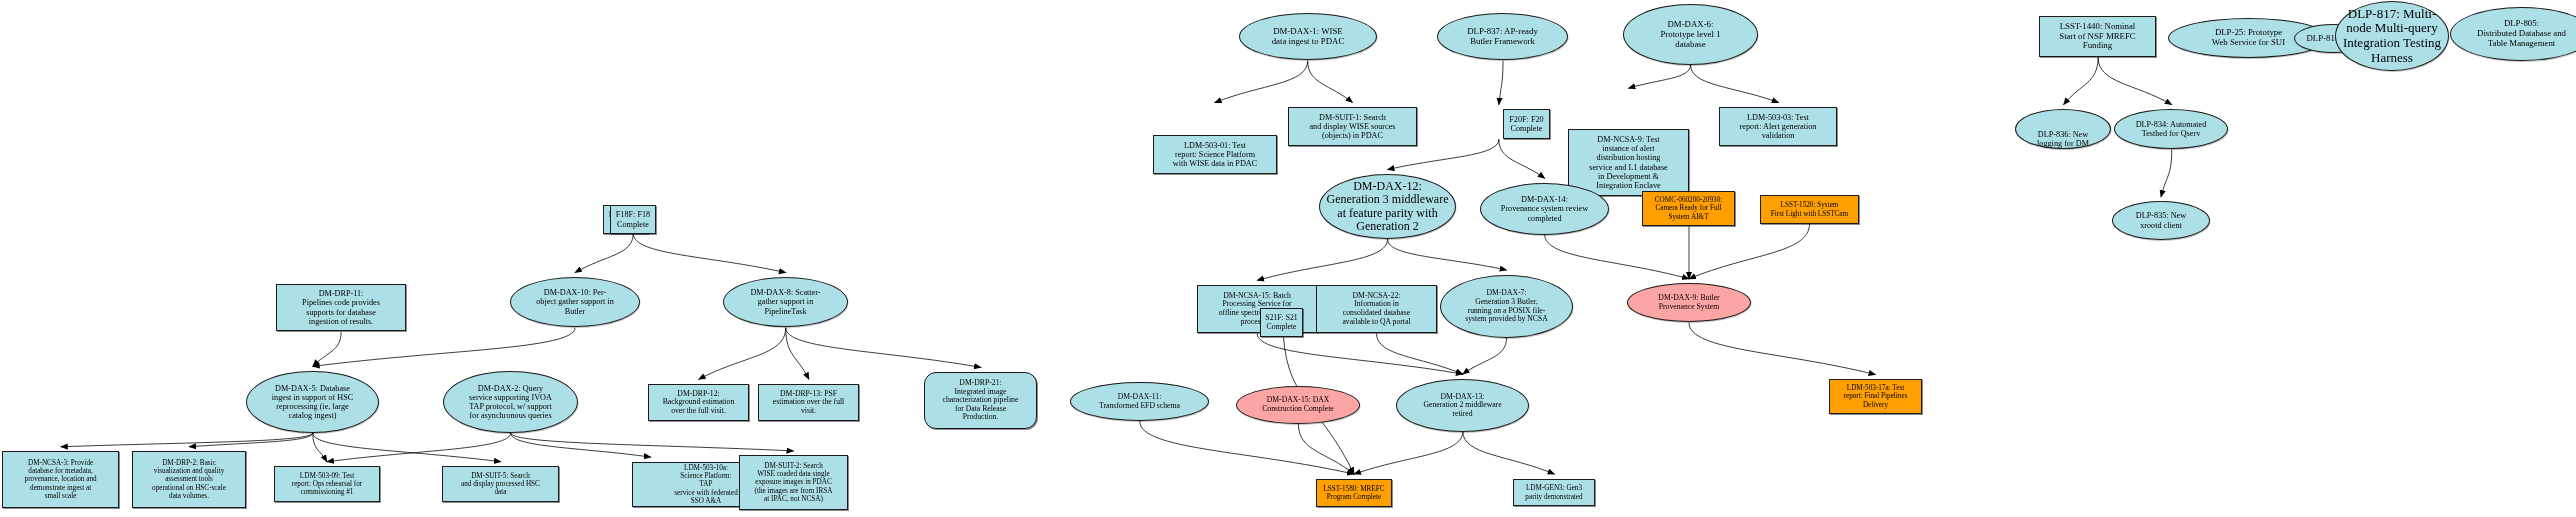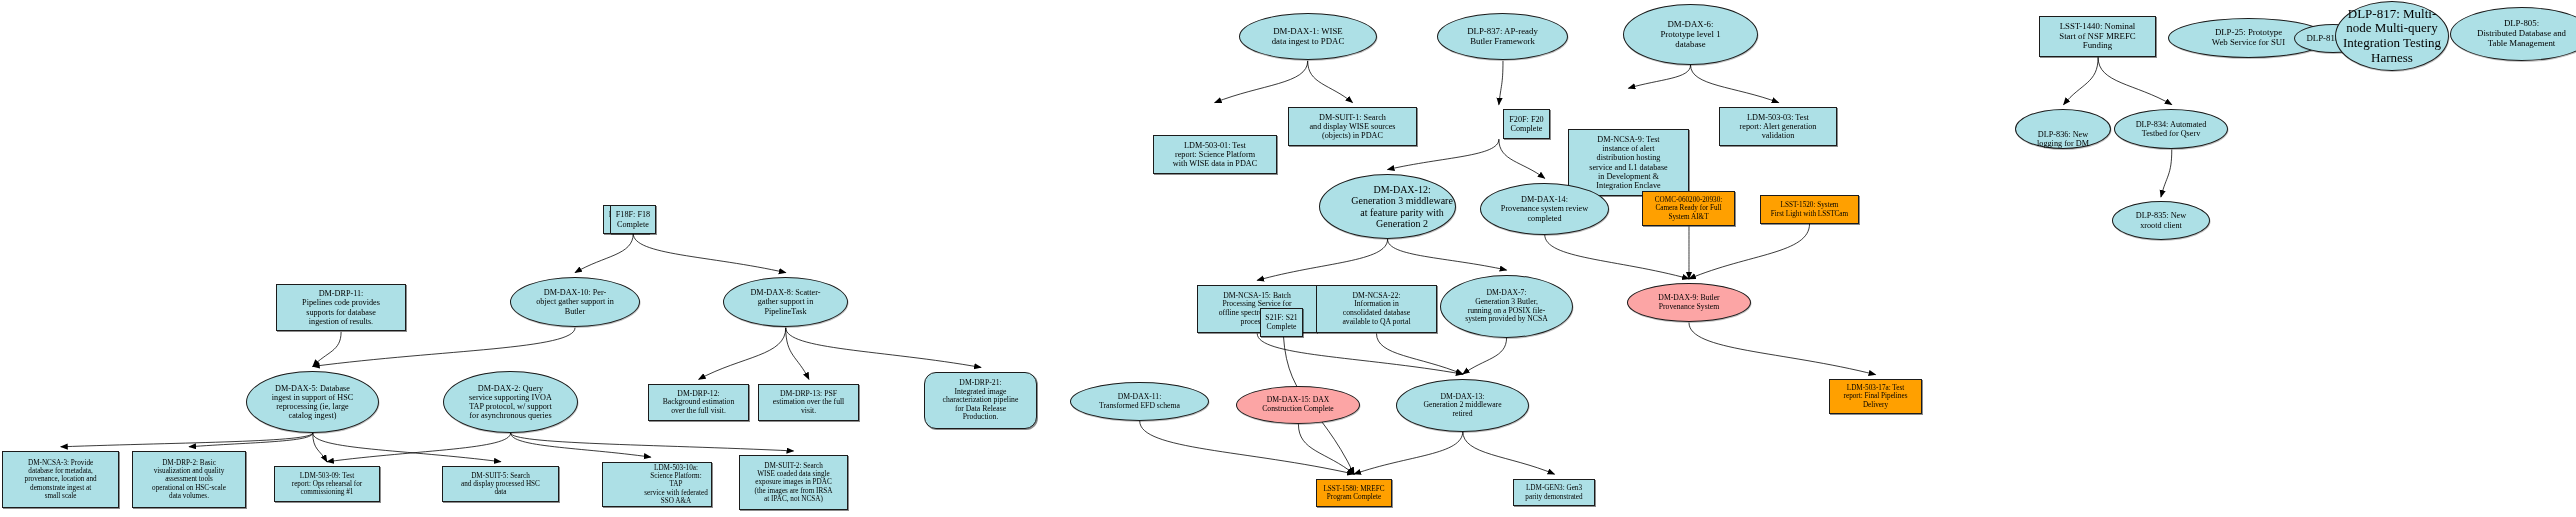--- a/index.html
+++ b/index.html
@@ -122,21 +122,21 @@
       </div>
       <div class="node ell" style="left: 2112px; top: 201px; width: 98px; height: 39px; font-size: 8.2px;">
         <span class="lbl">DLP-835: New<br>xrootd client</span>
       </div>
       <div class="node box" style="left: 603px; top: 205px; width: 46px; height: 29px; font-size: 8.2px;">
         <span class="lbl">F16F: F16<br>Complete</span>
       </div>
       <div class="node box" style="left: 610px; top: 205px; width: 46px; height: 29px; font-size: 8.2px;">
         <span class="lbl">F18F: F18<br>Complete</span>
       </div>
-      <div class="node ell" style="left: 1319px; top: 174px; width: 137px; height: 65px; font-size: 10px; justify-content: flex-end;">
+      <div class="node ell" style="left: 1319px; top: 174px; width: 137px; height: 65px; font-size: 12px;">
         <span class="lbl">DM-DAX-12:<br>Generation 3 middleware<br>at feature parity with<br>Generation 2</span>
       </div>
       <div class="node ell" style="left: 1480px; top: 183px; width: 129px; height: 52px; font-size: 8.2px;">
         <span class="lbl">DM-DAX-14:<br>Provenance system review<br>completed</span>
       </div>
       <div class="node box orange" style="left: 1642px; top: 191px; width: 93px; height: 35px; font-size: 7.2px;">
         <span class="lbl">COMC-060200-20930:<br>Camera Ready for Full<br>System AI&amp;T</span>
       </div>
       <div class="node box orange" style="left: 1760px; top: 195px; width: 99px; height: 29px; font-size: 7.2px;">
         <span class="lbl">LSST-1520: System<br>First Light with LSSTCam</span>
@@ -197,21 +197,21 @@
       </div>
       <div class="node box" style="left: 132px; top: 451px; width: 114px; height: 57px; font-size: 7.2px;">
         <span class="lbl">DM-DRP-2: Basic<br>visualization and quality<br>assessment tools<br>operational on HSC-scale<br>data volumes.</span>
       </div>
       <div class="node box" style="left: 274px; top: 466px; width: 106px; height: 36px; font-size: 7.2px;">
         <span class="lbl">LDM-503-09: Test<br>report: Ops rehearsal for<br>commissioning #1</span>
       </div>
       <div class="node box" style="left: 442px; top: 466px; width: 117px; height: 36px; font-size: 7.2px;">
         <span class="lbl">DM-SUIT-5: Search<br>and display processed HSC<br>data</span>
       </div>
-      <div class="node box" style="left: 602px; top: 462px; width: 110px; height: 45px; font-size: 7.2px; padding-left: 38px;">
+      <div class="node box" style="left: 632px; top: 462px; width: 110px; height: 45px; font-size: 7.2px; padding-left: 38px;">
         <span class="lbl">LDM-503-10a:<br>Science Platform: TAP<br>service with federated<br>SSO A&amp;A</span>
       </div>
       <div class="node box" style="left: 739px; top: 455px; width: 109px; height: 55px; font-size: 7.2px;">
         <span class="lbl">DM-SUIT-2: Search<br>WISE coaded data single<br>exposure images in PDAC<br>(the images are from IRSA<br>at IPAC, not NCSA)</span>
       </div>
       <div class="node box orange" style="left: 1316px; top: 479px; width: 76px; height: 28px; font-size: 7.2px;">
         <span class="lbl">LSST-1580: MREFC<br>Program Complete</span>
       </div>
       <div class="node box" style="left: 1513px; top: 479px; width: 82px; height: 27px; font-size: 7.2px;">
         <span class="lbl">LDM-GEN3: Gen3<br>parity demonstrated</span>

